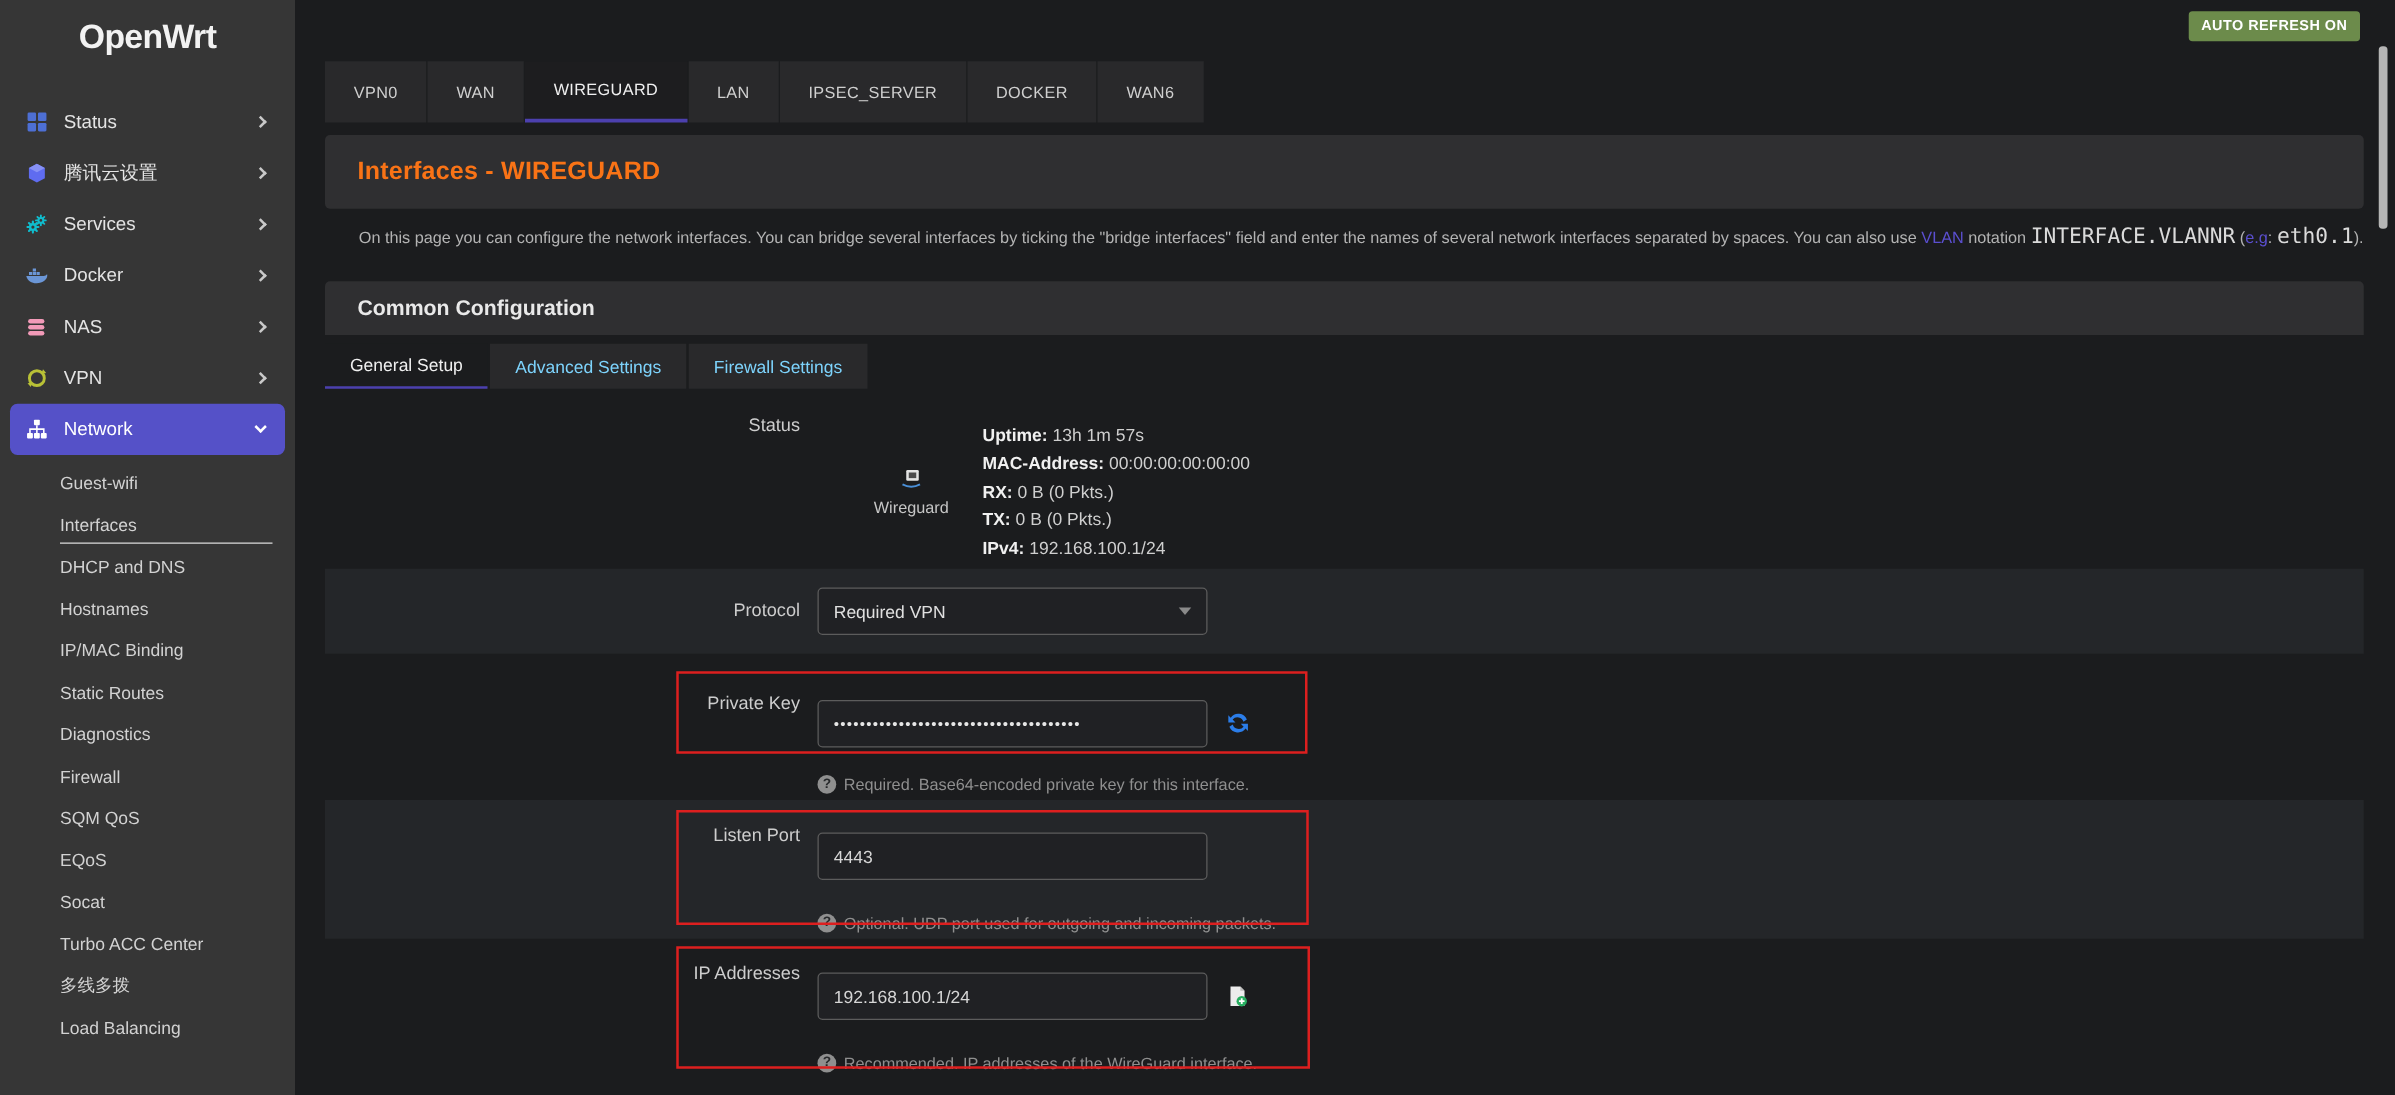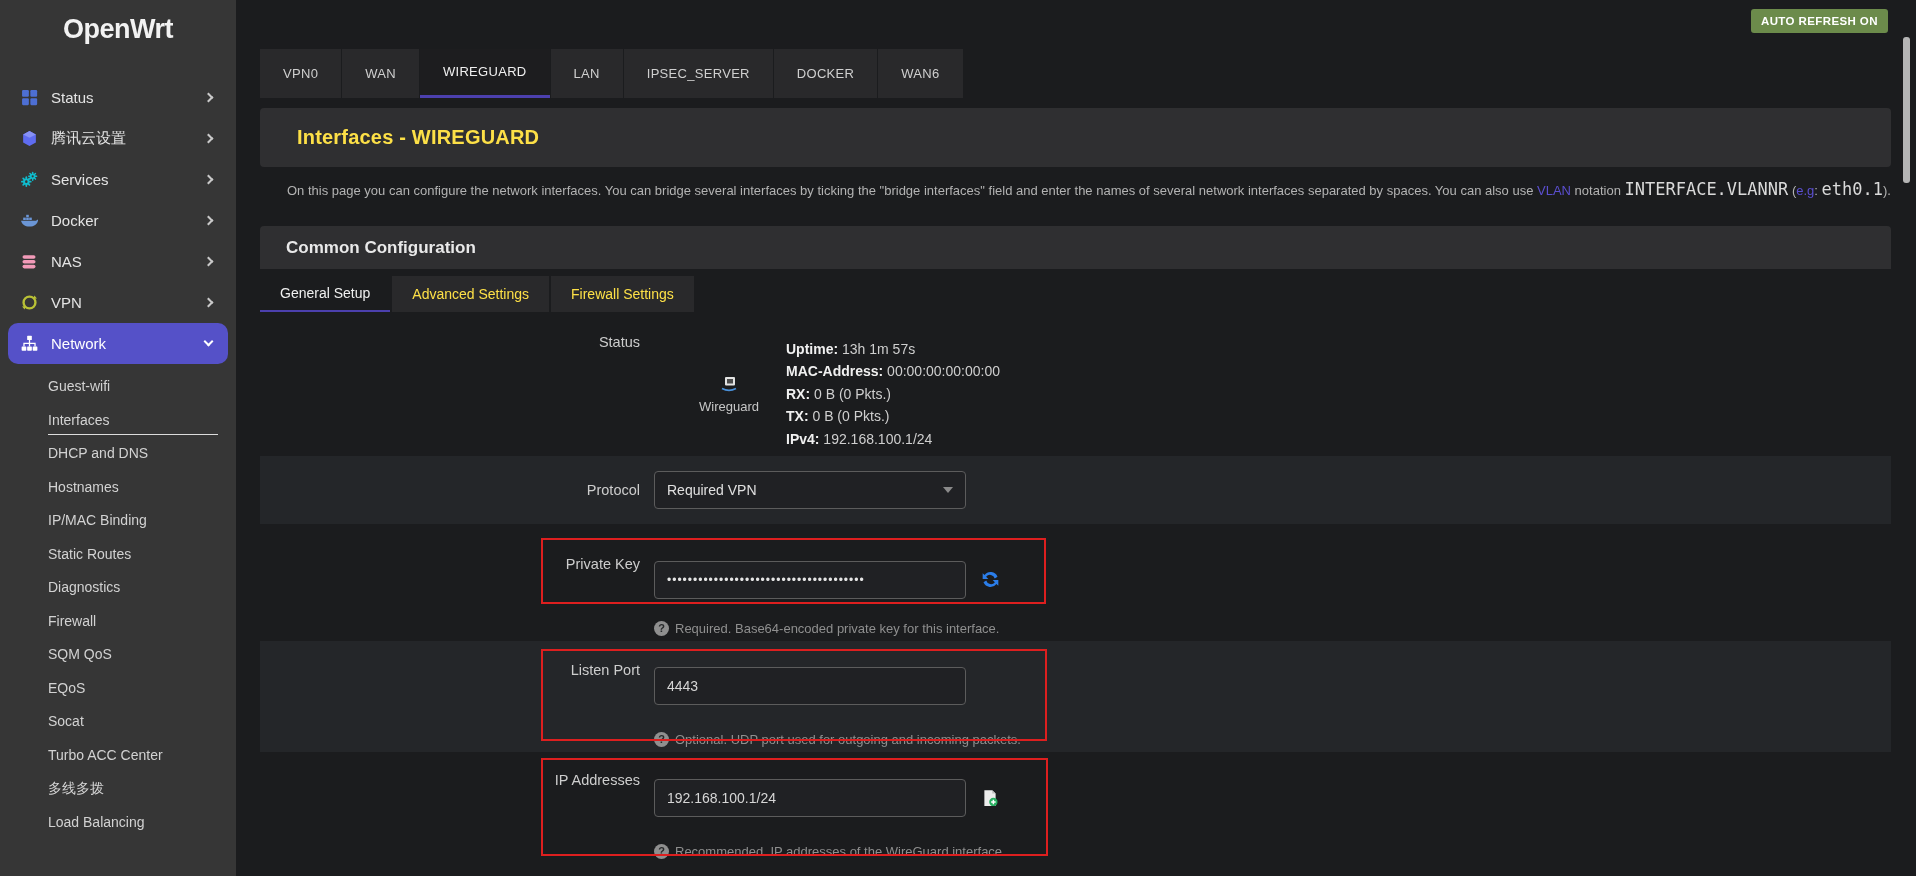--- a/index.html
+++ b/index.html
@@ -15,21 +15,21 @@
   
   .sidebar { width:236px; min-width:236px; height:876px; background:#363636; overflow:hidden; }
   .logo { text-align:center; margin-top:14px; font-size:27px; font-weight:bold; color:#f2f2f2; letter-spacing:-0.5px; }
   .nav { margin-top:32px; }
   .nav-item {
     display:flex; align-items:center; height:41px; margin:0 8px; padding:0 12px;
     border-radius:6px; color:#e4e4e4; font-size:15px; cursor:pointer; position:relative;
   }
   .nav-item .ni-icon { width:18px; height:18px; margin-right:13px; display:flex; align-items:center; justify-content:center; flex:none; }
   .nav-item .ni-label { flex:1; white-space:nowrap; overflow:hidden; }
-  .nav-item.active { background:#5551c8; color:#fff;border-radius:10px; }
+  .nav-item.active { background:#5551c8; color:#fff; }
   .chev { width:7px; height:7px; border-right:2px solid #c9c9c9; border-bottom:2px solid #c9c9c9; transform:rotate(-45deg); margin-right:4px; flex:none; }
   .chev.down { transform:rotate(45deg); border-color:#fff; margin-top:-4px; }
   .subnav { margin-top:6px; }
   .subnav-item {
     height:33.5px; line-height:33.5px; padding-left:48px; margin-right:18px;
     color:#d2d2d2; font-size:14px; cursor:pointer; position:relative; white-space:nowrap;
   }
   .subnav-item.active::after {
     content:""; position:absolute; left:48px; right:0; bottom:2px; border-bottom:1.5px solid #dcdcdc;
   }
@@ -45,31 +45,31 @@
 
   .tabmenu { margin-top:49px; height:49px; display:flex; }
   .tab {
     height:49px; line-height:49px; padding:0 23px; background:#29292b; color:#cfcfcf;
     font-size:13px; letter-spacing:0.3px; cursor:pointer; margin-right:1px; white-space:nowrap;
   }
   .tab.active { background:#1d1d1f; color:#f0f0f0; border-bottom:3px solid #4c40ae; line-height:46px; }
 
   .panel { background:#2f2f31; border-radius:4px; }
   .title-panel { margin-top:10px; height:59px; display:flex; align-items:center; padding-left:26px; }
-  .title-panel h2 { margin:11px; font-size:20px; font-weight:bold; color:#fde047; letter-spacing:0.2px; }
+  .title-panel h2 { margin:0; font-size:20px; font-weight:bold; color:#f97316; letter-spacing:0.2px; }
 
   .description { margin:13px 0 0 0; padding-left:27px; font-size:13px; color:#b3b3b3; line-height:18px; white-space:nowrap; }
   .description a { color:#5b4fd0; text-decoration:none; cursor:pointer; }
   .description code { font-family:"DejaVu Sans Mono","Liberation Mono",monospace; font-size:17px; color:#dadada; }
 
   .config-header { margin-top:26px; height:43px; display:flex; align-items:center; padding-left:26px; border-radius:4px 4px 0 0; }
   .config-header h3 { margin:0; font-size:17px; font-weight:bold; color:#e9e9e9;text-align:right; }
 
   .subtabs { margin-top:7px; height:36px; display:flex; padding-left:0; }
-  .subtab { height:36px; line-height:36px; padding:0 20px; background:#29292b; color:#fde047; font-size:14px; cursor:pointer; margin-right:2px; }
+  .subtab { height:36px; line-height:36px; padding:0 20px; background:#29292b; color:#7dd3fc; font-size:14px; cursor:pointer; margin-right:2px; }
   .subtab.active { background:#1b1c1e; color:#f0f0f0; border-bottom:2px solid #4c40ae; line-height:34px; }
 
   
   .form { width:100%; }
   .frow { display:grid; grid-template-columns:394px 1fr; position:relative; }
   .flabel { text-align:right; padding-right:14px; color:#cdcdcd; font-size:14.5px; }
   .row-alt { background:#242629; }
 
   .row-status { height:144px; padding-top:22px; }
   .row-status .flabel { align-self:start; }

